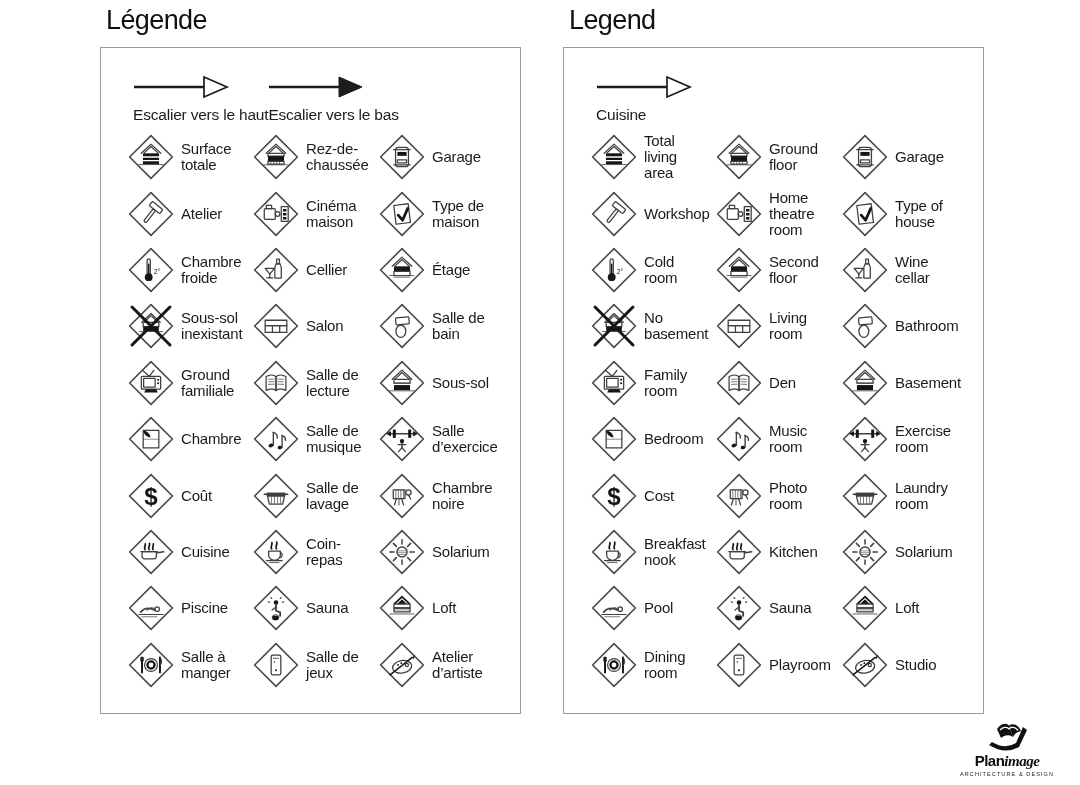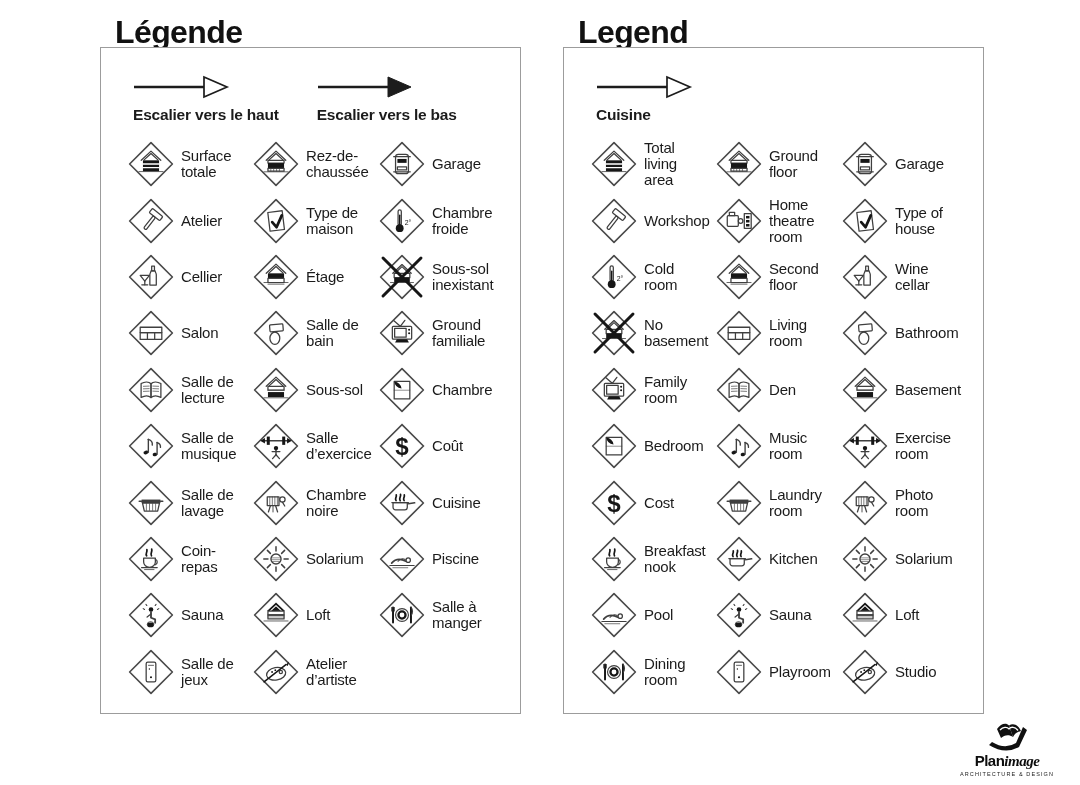--- a/index.html
+++ b/index.html
@@ -3,38 +3,38 @@
 <meta charset="utf-8">
 <style>
   html,body{margin:0;padding:0;}
   body{
     width:1080px;height:785px;position:relative;overflow:hidden;
     background:#ffffff;color:#1b1b1b;
     font-family:"Liberation Sans",sans-serif;
     -webkit-font-smoothing:antialiased;
   }
   .panel-title{
-    position:absolute;top:2px;margin:12px;
-    font-size:32px;font-weight:bold;letter-spacing:-0.6px;color:#111;
+    position:absolute;top:2px;margin:3px;
+    font-size:27px;font-weight:normal;letter-spacing:-0.6px;color:#111;
   }
   #title-fr{left:103px}
   #title-en{left:566px}
   .panel{
     position:absolute;top:47px;width:421px;height:667px;
     border:1px solid #9c9c9c;background:#fff;box-sizing:border-box;
   }
   #panel-fr{left:100px}
   #panel-en{left:563px}
-  .arrow-row{display:flex;gap:38px;padding:27px 0 0 32px;height:74px;box-sizing:border-box;font-weight:bold;}
+  .arrow-row{display:flex;padding:27px 0 0 32px;height:74px;box-sizing:border-box;}
   .arrow-group{display:flex;flex-direction:column;gap:7px;}
   .arrow-svg{display:block;height:24px;width:97px;overflow:visible;}
   .arrow-label{font-size:15.5px;letter-spacing:-0.2px;white-space:nowrap;}
   .items-grid{
     display:grid;grid-template-columns:125px 126px 1fr;
-    grid-auto-rows:56.4px;padding-left:27px;margin-top:14px;
+    grid-auto-rows:56.4px;padding-left:27px;margin-top:7px;
   }
   .legend-item{display:flex;align-items:center;gap:7px;}
   .sym-wrap{flex:0 0 auto;width:46px;height:46px;}
   .sym{width:46px;height:46px;overflow:visible;display:block;}
   .item-label{font-size:15px;line-height:16px;max-width:61px;letter-spacing:-0.2px;}
   .arrow-line{stroke:#1c1c1c;stroke-width:2.4;}
   .arrow-head-outline{fill:#ffffff;stroke:#1c1c1c;stroke-width:1.7;}
   .arrow-head-filled{fill:#1c1c1c;stroke:#1c1c1c;stroke-width:1;}
   .logo{position:absolute;right:14px;bottom:8px;width:118px;text-align:center;}
   .logo-glyph{display:block;margin:0 auto -2px auto;width:46px;height:38px;}
@@ -408,20 +408,28 @@
         <span class="sym-wrap">
           <svg class="sym" viewBox="0 0 40 40" aria-hidden="true">
             <use href="#sym-workshop"></use>
           </svg>
         </span>
         <div class="item-label">Atelier</div>
       </div>
       <div class="legend-item">
         <span class="sym-wrap">
           <svg class="sym" viewBox="0 0 40 40" aria-hidden="true">
+            <use href="#sym-home-theatre"></use>
+          </svg>
+        </span>
+        <div class="item-label">Cinéma maison</div>
+      </div>
+      <div class="legend-item">
+        <span class="sym-wrap">
+          <svg class="sym" viewBox="0 0 40 40" aria-hidden="true">
             <use href="#sym-type-of-house"></use>
           </svg>
         </span>
         <div class="item-label">Type de maison</div>
       </div>
       <div class="legend-item">
         <span class="sym-wrap">
           <svg class="sym" viewBox="0 0 40 40" aria-hidden="true">
             <use href="#sym-cold-room"></use>
           </svg>
@@ -775,32 +783,32 @@
         <span class="sym-wrap">
           <svg class="sym" viewBox="0 0 40 40" aria-hidden="true">
             <use href="#sym-cost"></use>
           </svg>
         </span>
         <div class="item-label">Cost</div>
       </div>
       <div class="legend-item">
         <span class="sym-wrap">
           <svg class="sym" viewBox="0 0 40 40" aria-hidden="true">
+            <use href="#sym-photo-room"></use>
+          </svg>
+        </span>
+        <div class="item-label">Photo room</div>
+      </div>
+      <div class="legend-item">
+        <span class="sym-wrap">
+          <svg class="sym" viewBox="0 0 40 40" aria-hidden="true">
             <use href="#sym-laundry-room"></use>
           </svg>
         </span>
         <div class="item-label">Laundry room</div>
-      </div>
-      <div class="legend-item">
-        <span class="sym-wrap">
-          <svg class="sym" viewBox="0 0 40 40" aria-hidden="true">
-            <use href="#sym-photo-room"></use>
-          </svg>
-        </span>
-        <div class="item-label">Photo room</div>
       </div>
       <div class="legend-item">
         <span class="sym-wrap">
           <svg class="sym" viewBox="0 0 40 40" aria-hidden="true">
             <use href="#sym-breakfast-nook"></use>
           </svg>
         </span>
         <div class="item-label">Breakfast nook</div>
       </div>
       <div class="legend-item">

